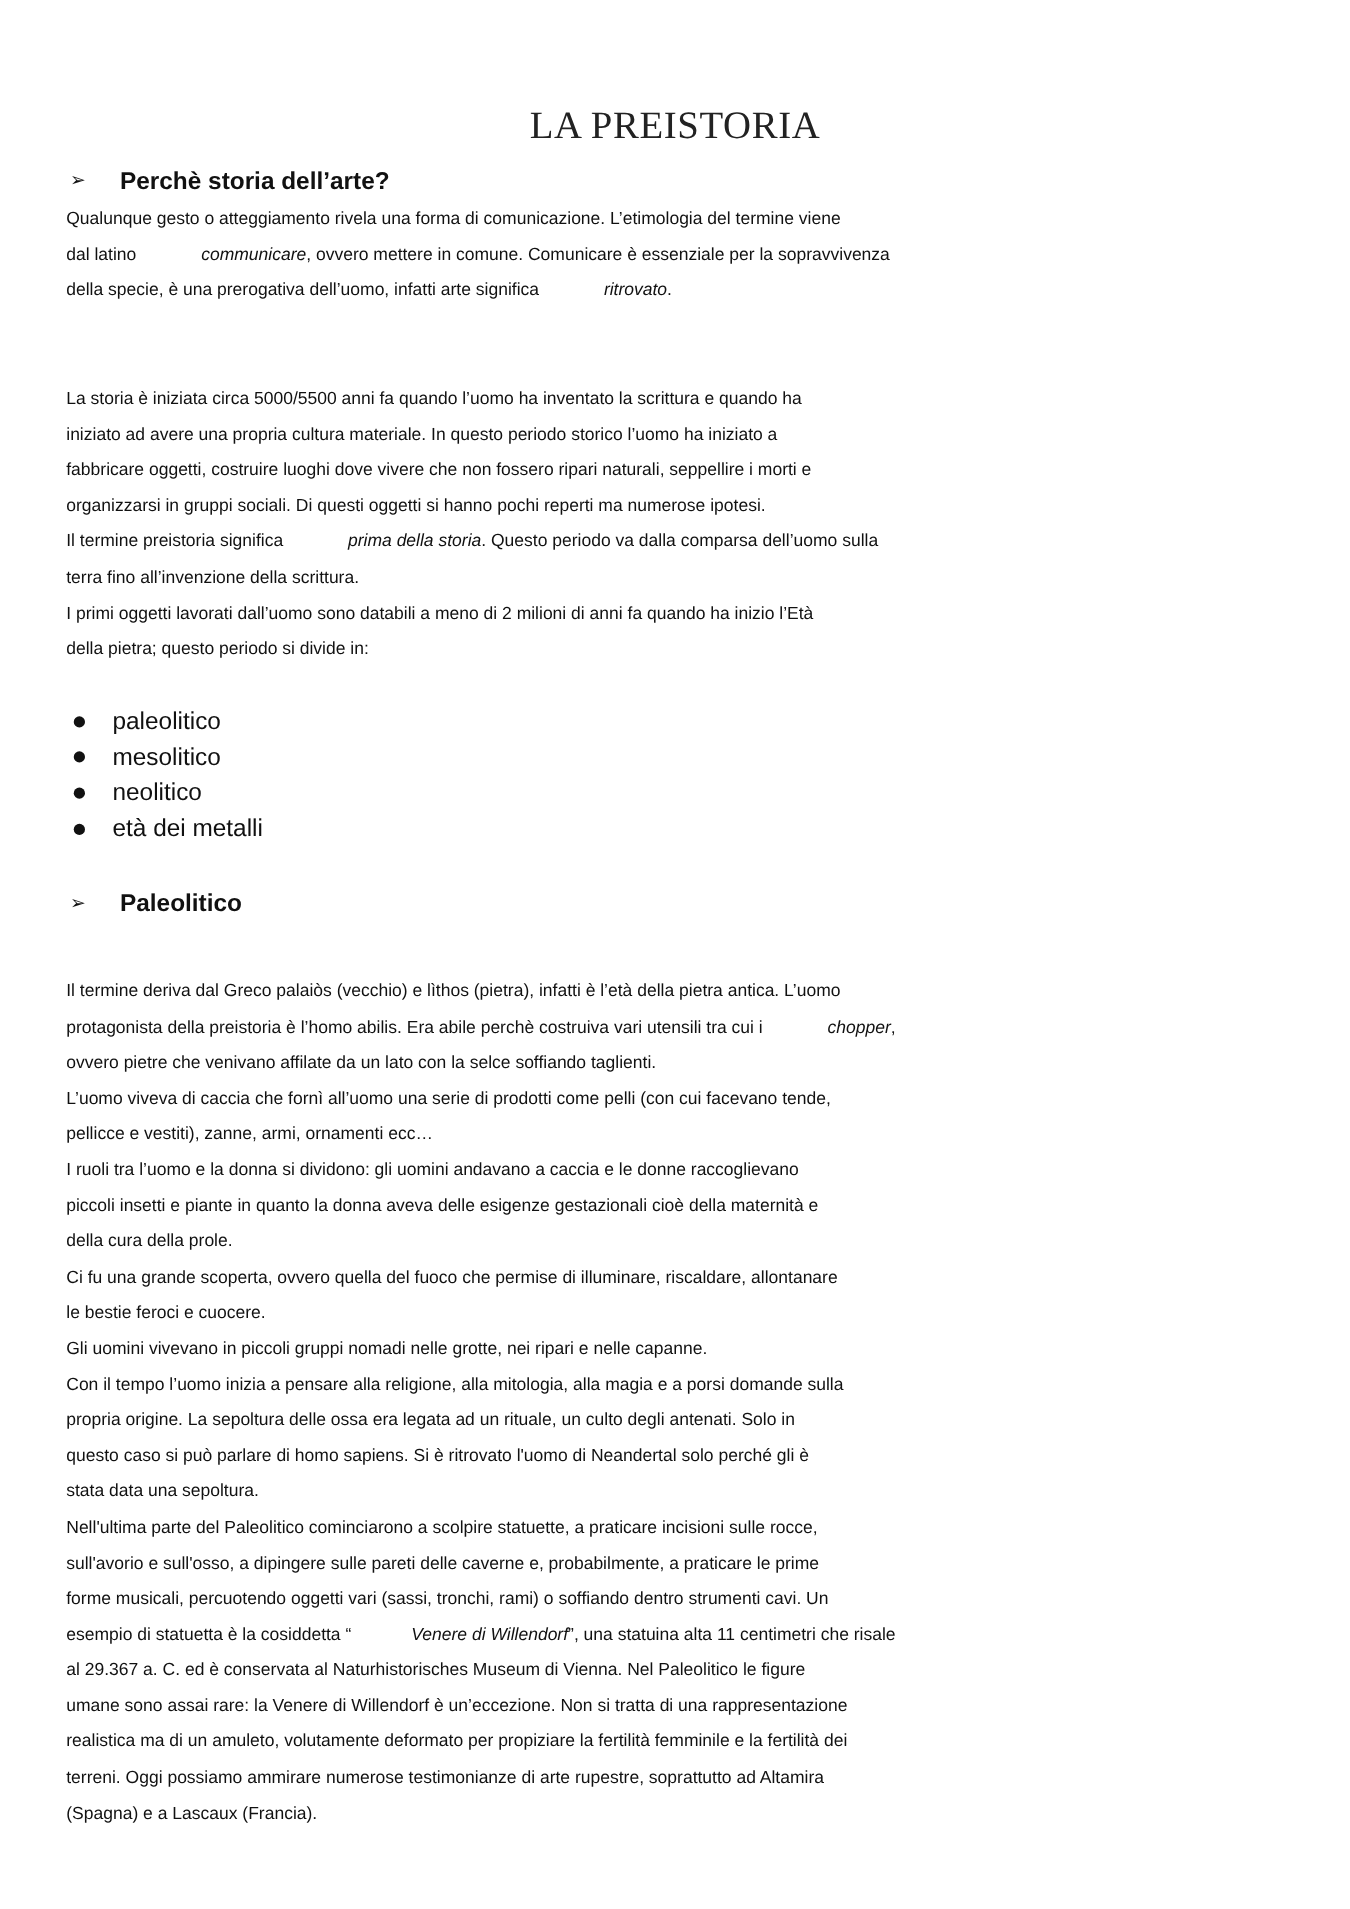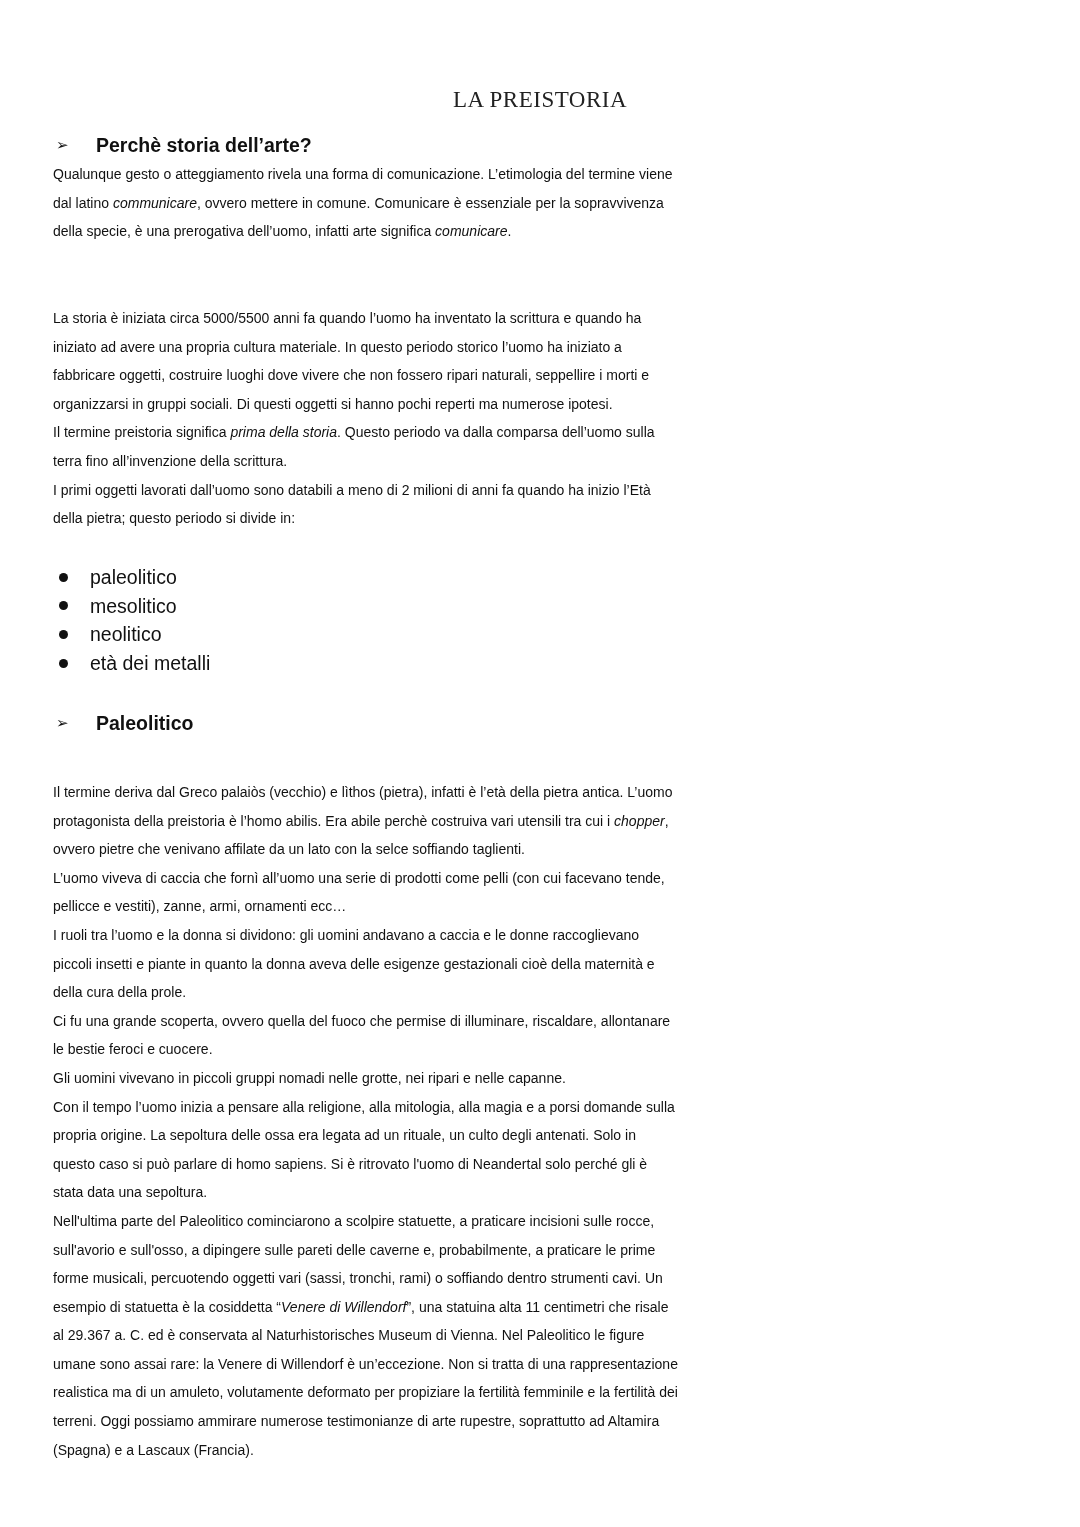--- a/index.html
+++ b/index.html
@@ -22,21 +22,21 @@
       width: 1080px;
       height: 1527px;
     }
     .title {
       position: absolute;
       top: 80px;
       left: 0;
       width: 1080px;
       text-align: center;
       font-family: "Liberation Serif", serif;
-      font-size: 23px;
+      font-size: 31px;
       font-weight: normal;
       letter-spacing: 0.5px;
       color: #222222;
       margin: 0;
       line-height: 40px;
     }
     .heading {
       position: absolute;
       left: 52px;
       font-size: 19.5px;
@@ -83,38 +83,38 @@
     }
     .bullet {
       display: inline-block;
       width: 9px;
       height: 9px;
       border-radius: 50%;
       background: #111111;
       margin-left: 3px;
       margin-right: 22px;
     }
-    em { font-style: italic; }
+    em { font-style: italic; margin-left: 48px; }
   </style>
 </head>
 <body>
 
 <div class="page">
 
   <h1 class="title">LA PREISTORIA</h1>
 
   <div class="heading" style="top:131px;">
     <span class="arrow">➢</span>
     <span>Perchè storia dell’arte?</span>
   </div>
 
   <div class="para" style="top:160px;">
     <span class="line"><span>Qualunque gesto o atteggiamento rivela una forma di comunicazione. L’etimologia del termine viene</span></span>
     <span class="line"><span>dal latino </span><em>communicare</em><span>, ovvero mettere in comune. Comunicare è essenziale per la sopravvivenza</span></span>
-    <span class="line"><span>della specie, è una prerogativa dell’uomo, infatti arte significa </span><em>comunicare</em><span>.</span></span>
+    <span class="line"><span>della specie, è una prerogativa dell’uomo, infatti arte significa </span><em>ritrovato</em><span>.</span></span>
   </div>
 
   <div class="para" style="top:304px;">
     <span class="line"><span>La storia è iniziata circa 5000/5500 anni fa quando l’uomo ha inventato la scrittura e quando ha</span></span>
     <span class="line"><span>iniziato ad avere una propria cultura materiale. In questo periodo storico l’uomo ha iniziato a</span></span>
     <span class="line"><span>fabbricare oggetti, costruire luoghi dove vivere che non fossero ripari naturali, seppellire i morti e</span></span>
     <span class="line"><span>organizzarsi in gruppi sociali. Di questi oggetti si hanno pochi reperti ma numerose ipotesi.</span></span>
     <span class="line"><span>Il termine preistoria significa </span><em>prima della storia</em><span>. Questo periodo va dalla comparsa dell’uomo sulla</span></span>
     <span class="line"><span>terra fino all’invenzione della scrittura.</span></span>
     <span class="line"><span>I primi oggetti lavorati dall’uomo sono databili a meno di 2 milioni di anni fa quando ha inizio l’Età</span></span>

